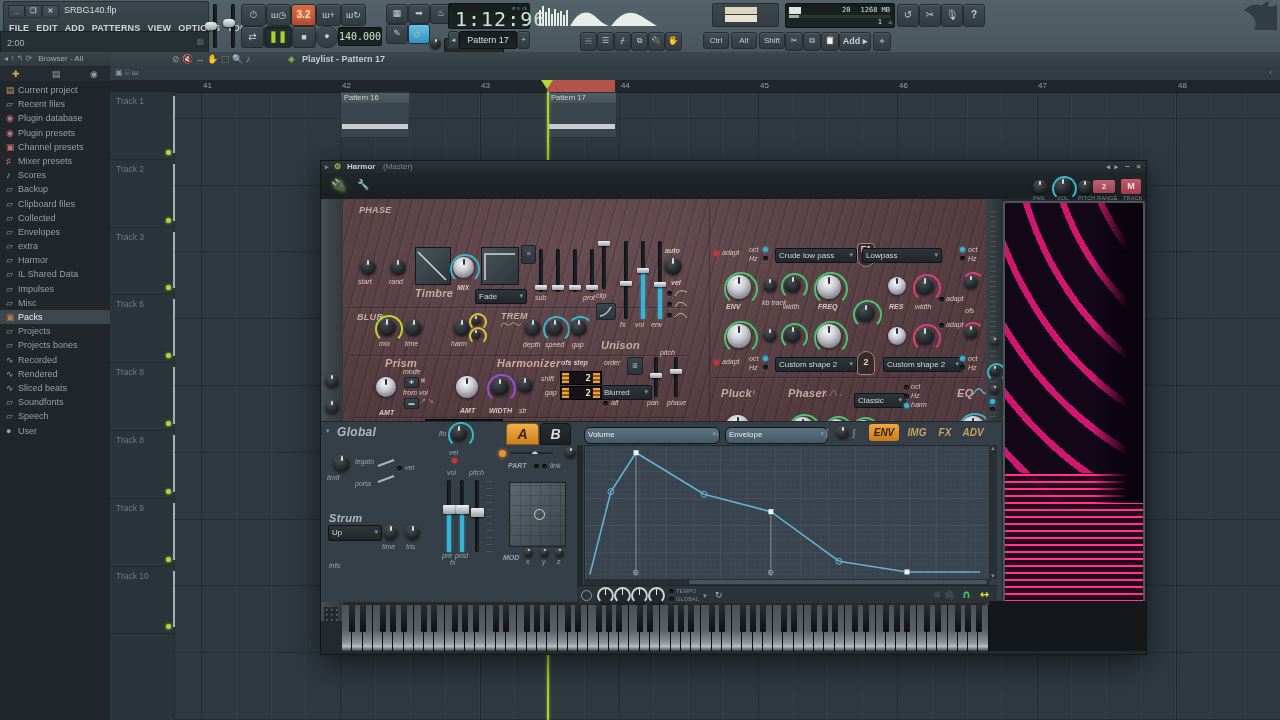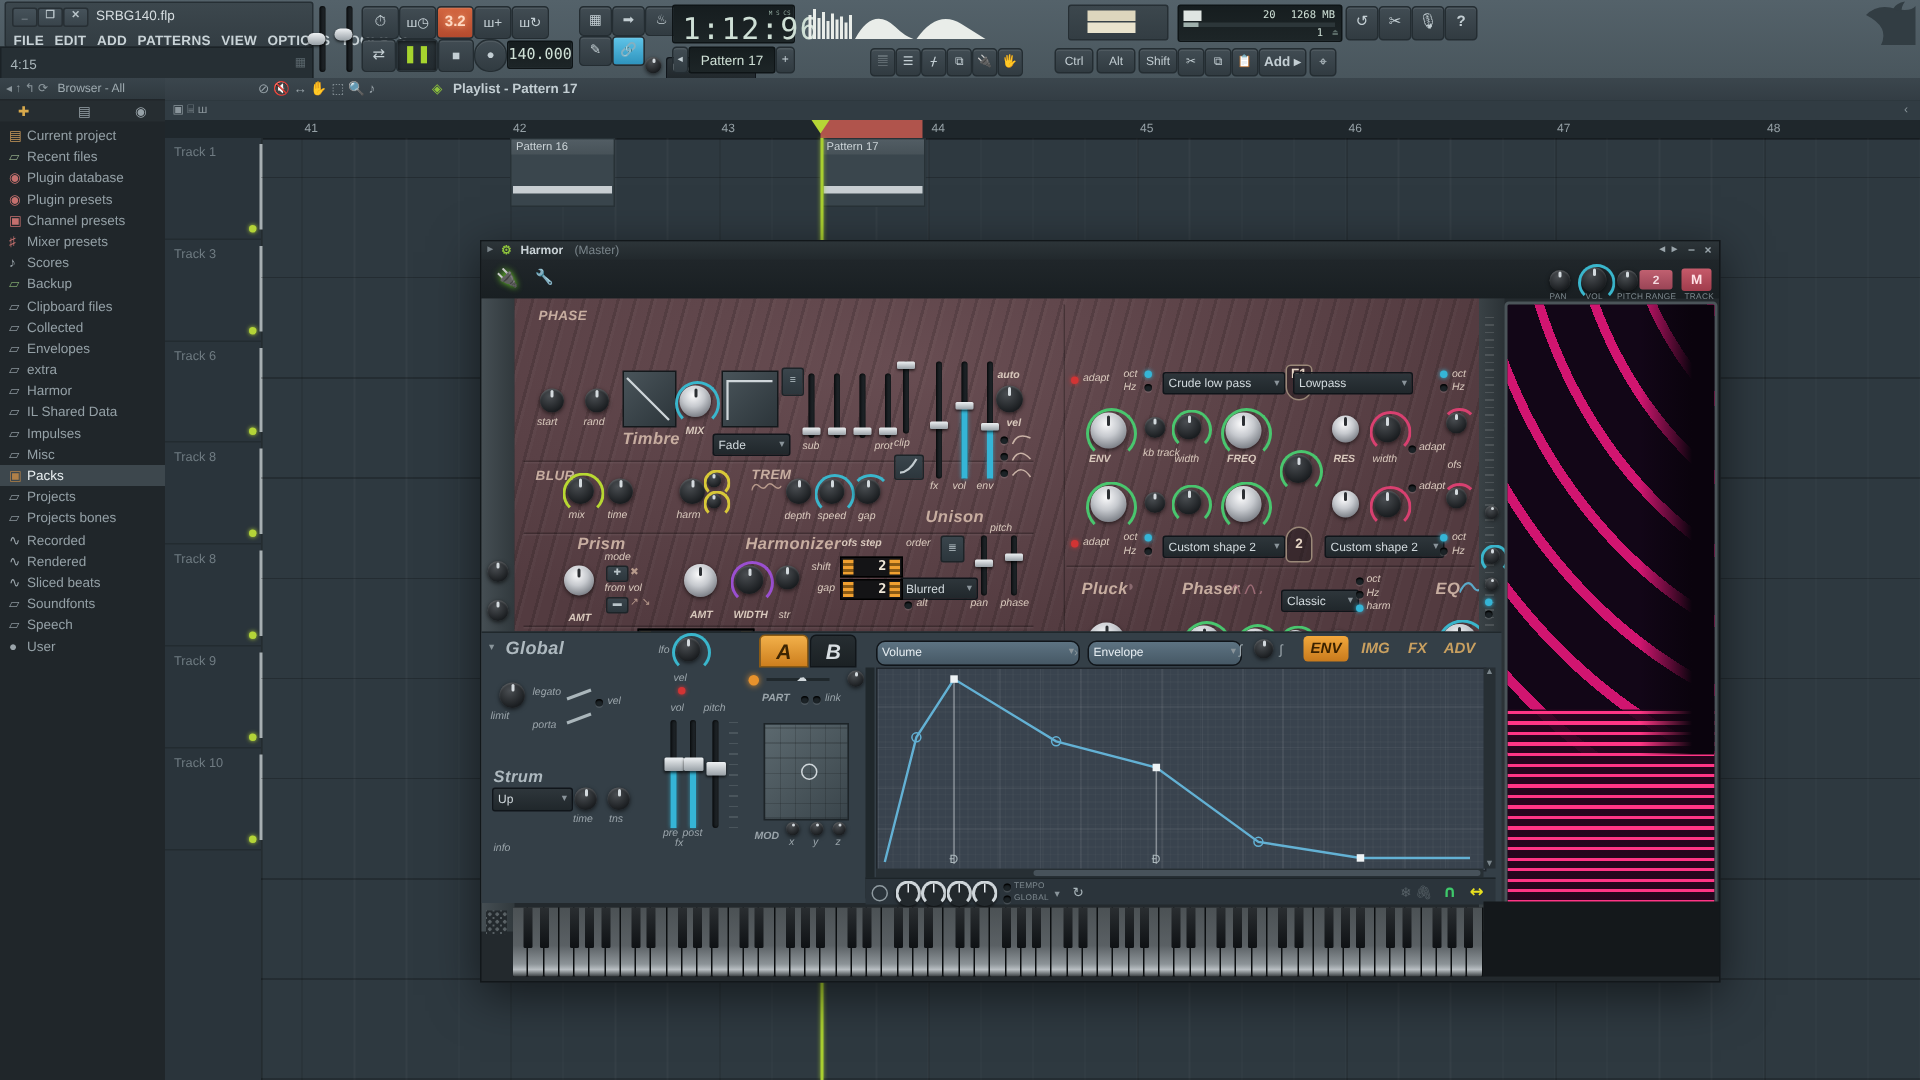--- a/index.html
+++ b/index.html
@@ -117,21 +117,21 @@
 
   <div id="topbar">
     <div class="abs panel" style="left:3px;top:1px;width:204px;height:29px">
       <div class="winbtn" style="left:4px;top:3px">_</div>
       <div class="winbtn" style="left:21px;top:3px">❐</div>
       <div class="winbtn" style="left:38px;top:3px">✕</div>
       <span class="abs" style="left:60px;top:3px;color:#d6dde0;font:9px 'Liberation Sans',sans-serif">SRBG140.flp</span>
       <div class="abs" style="left:5px;top:15px;white-space:nowrap"><span class="menu-item">FILE</span><span class="menu-item">EDIT</span><span class="menu-item">ADD</span><span class="menu-item">PATTERNS</span><span class="menu-item">VIEW</span><span class="menu-item">OPTIONS</span><span class="menu-item">TOOLS</span><span class="menu-item">?</span></div>
     </div>
     <div class="abs" style="left:0;top:31px;width:207px;height:21px;background:#262f34;border:1px solid #1b2226">
-      <span class="abs" style="left:6px;top:6px;color:#aab6bb;font:9px 'Liberation Sans',sans-serif">4:15</span>
+      <span class="abs" style="left:6px;top:6px;color:#aab6bb;font:9px 'Liberation Sans',sans-serif">2:00</span>
       <span class="abs" style="right:4px;top:5px;color:#5a666c;font-size:8px">▦</span>
     </div>
 
     <div class="VS" style="left:213px;top:4px;height:44px">
         <div class="VH" style="top:18px;left:-4px;width:12px;height:8px;border-radius:4px"></div>
       </div>
     <div class="VS" style="left:231px;top:4px;height:44px">
         <div class="VH" style="top:15px;left:-4px;width:12px;height:8px;border-radius:4px"></div>
       </div>
 
@@ -277,20 +277,23 @@
         <span class="num">47</span>
         <span class="num">48</span>
       </div>
     <div id="loopregion" style="left:437px;width:68px"></div>
     <div id="playhead-tri" style="left:431px"></div>
     <div id="trackcol">
         <div class="trow">
           <span>Track 1</span>
         </div>
         <div class="trow">
+          <span>Track 2</span>
+        </div>
+        <div class="trow">
           <span>Track 3</span>
         </div>
         <div class="trow">
           <span>Track 6</span>
         </div>
         <div class="trow">
           <span>Track 8</span>
         </div>
         <div class="trow">
           <span>Track 8</span>
@@ -447,21 +450,21 @@
         </svg>
       <div class="K" style="left:181px;top:120px;width:17px;height:17px"></div>
       <div class="K" style="left:203px;top:120px;width:17px;height:17px"></div>
       <div class="R Rt2" style="left:200px;top:117px;width:23px;height:23px"></div>
       <div class="K" style="left:227px;top:120px;width:17px;height:17px"></div>
       <div class="R capt" style="left:224px;top:117px;width:23px;height:23px"></div>
       <i class="L" style="left:180px;top:142px">depth</i>
       <i class="L" style="left:202px;top:142px">speed</i>
       <i class="L" style="left:229px;top:142px">gap</i>
 
-      <b class="T" style="left:274px;top:140px;font-size:11px">Unison</b>
+      <b class="T" style="left:258px;top:140px;font-size:11px">Unison</b>
       <i class="L" style="left:317px;top:150px">pitch</i>
       <i class="L" style="left:261px;top:160px">order</i>
       <div class="sbtn" style="left:284px;top:158px;width:14px;height:16px;font-size:7px;line-height:15px">≣</div>
       <div class="DD" style="left:257px;top:186px;width:44px;height:9px"><span>Blurred</span></div>
       <div class="rd" style="left:260px;top:202px"></div>
       <i class="L" style="left:268px;top:200px">alt</i>
       <div class="VS" style="left:311px;top:158px;height:40px">
           <div class="VH" style="top:16px;height:5px"></div>
         </div>
       <div class="VS" style="left:331px;top:158px;height:40px">

